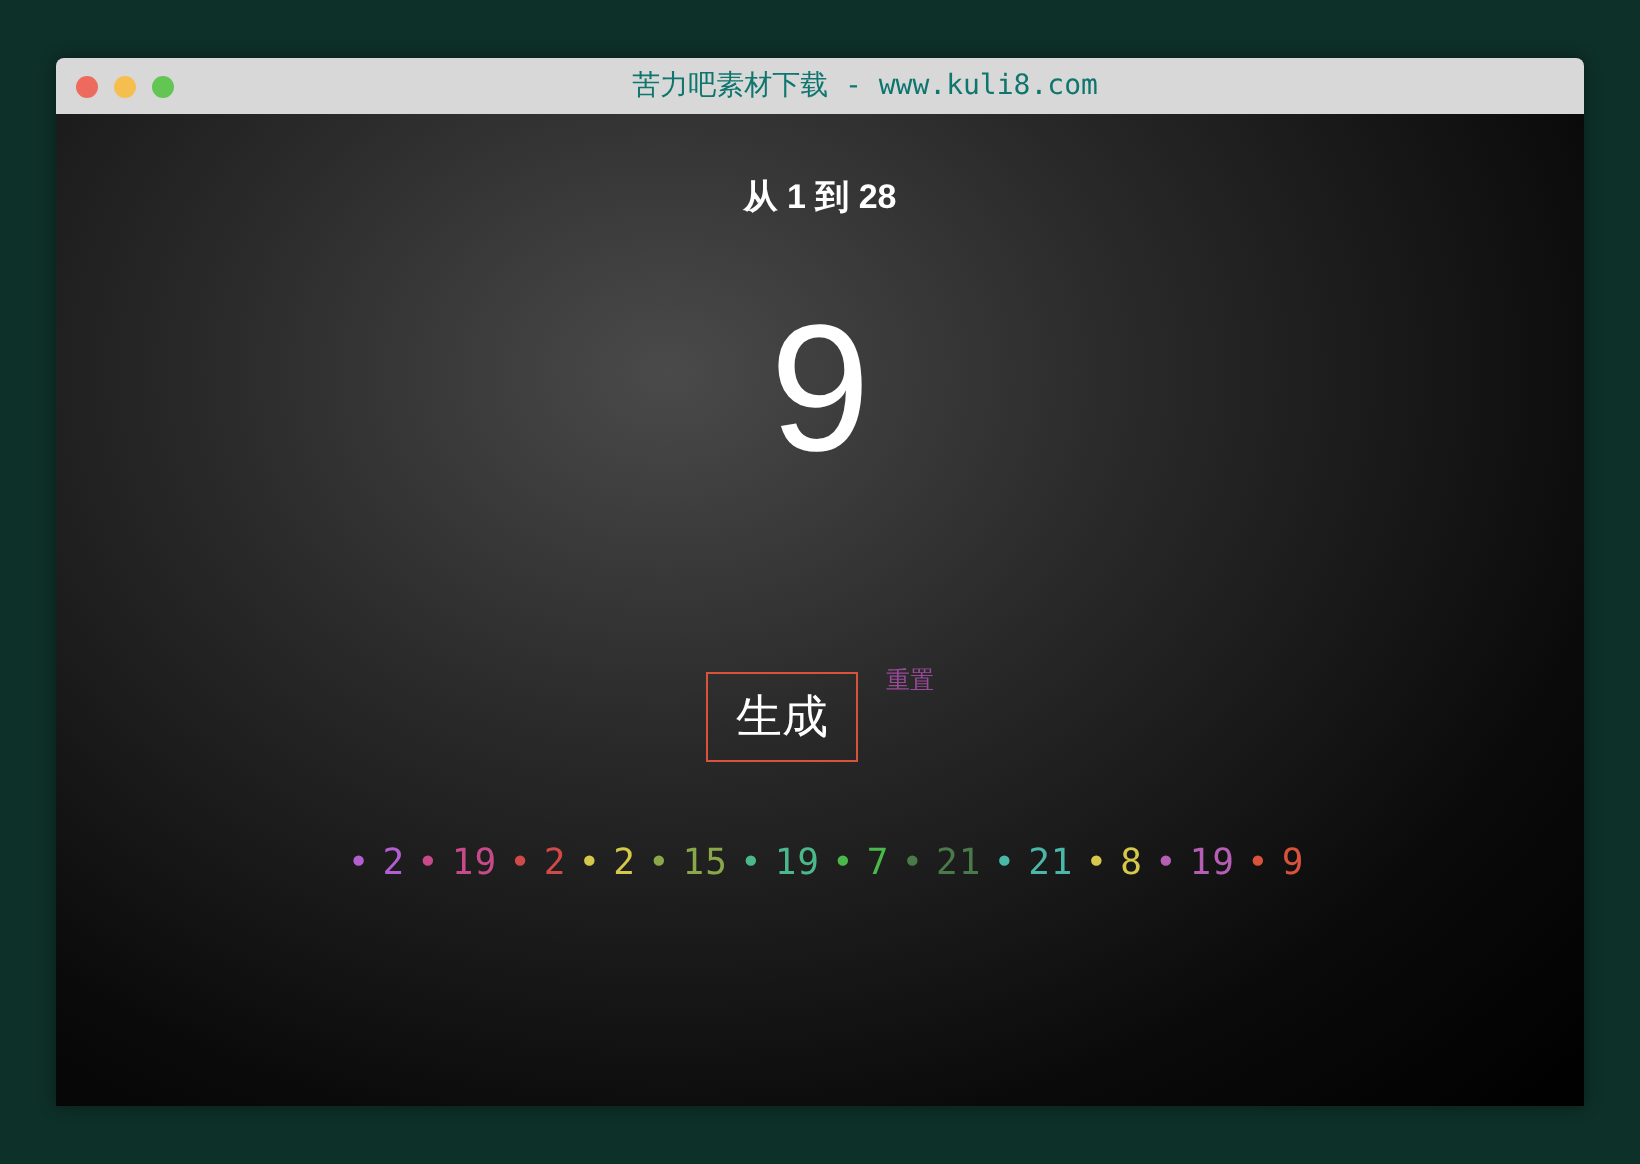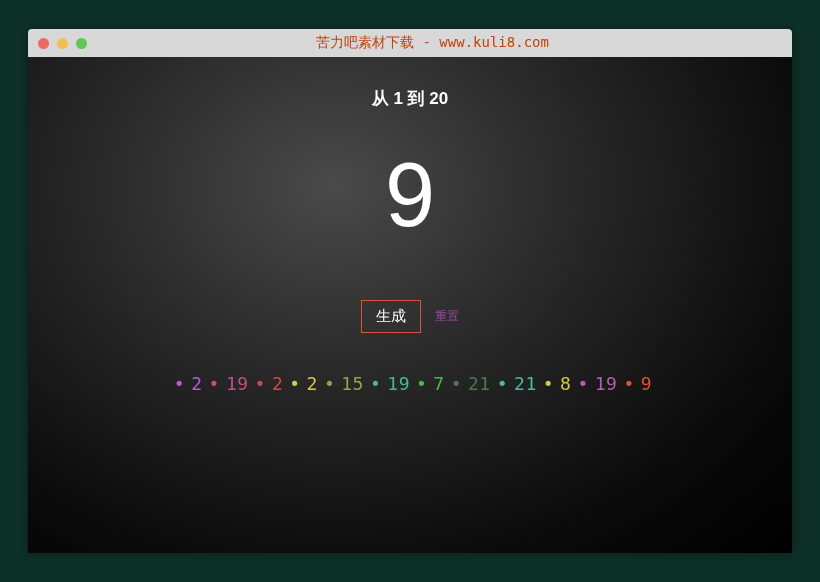--- a/index.html
+++ b/index.html
@@ -30,21 +30,21 @@
     }
     .traffic { display: flex; gap: 8px; }
     .dot { width: 11px; height: 11px; border-radius: 50%; }
     .dot.red { background: #ed6a5e; }
     .dot.yellow { background: #f5bf4f; }
     .dot.green { background: #62c554; }
     .title {
       position: absolute;
       left: 0; right: 0;
       text-align: center;
-      color: #c2410c;
+      color: #0f766e;
       font-size: 14px;
       font-family: "SimSun", "Microsoft YaHei", monospace;
       pointer-events: none;
       margin-left: 45px;
     }
     .content {
       padding: 30px 30px 20px;
       color: #fff;
       text-align: center;
     }
@@ -76,24 +76,25 @@
       font-size: 18px;
       text-align: center;
       padding: 4px 0;
       outline: none;
       font-family: Arial, sans-serif;
     }
     .gen-btn {
       background: transparent;
       border: 1px solid #d9533c;
       color: #fff;
-      font-size: 15px;
+      font-size: 23px;
       padding: 6px 14px;
       cursor: pointer;
       font-family: Liberation Sans, sans-serif;
+      margin-top: 36px;
     }
     .reset-link {
       color: #9b4a9b;
       font-size: 12px;
       cursor: pointer;
       text-decoration: none;
     }
     .history {
       font-size: 18px;
       font-family: "Consolas", monospace;
@@ -113,21 +114,21 @@
   <div class="titlebar">
     <div class="traffic">
       <div class="dot red"></div>
       <div class="dot yellow"></div>
       <div class="dot green"></div>
     </div>
     <div class="title">苦力吧素材下载 - www.kuli8.com</div>
   </div>
 
   <div class="content">
-    <div class="heading">从 1 到 20</div>
+    <div class="heading">从 1 到 28</div>
     <div class="bignum">9</div>
 
     <div class="controls">
       <button class="gen-btn">生成</button>
       <a class="reset-link">重置</a>
     </div>
 
     <div class="history" id="history">
         <span class="hist-item" style="color: rgb(180, 95, 209);">
           <span class="bullet">•</span>

